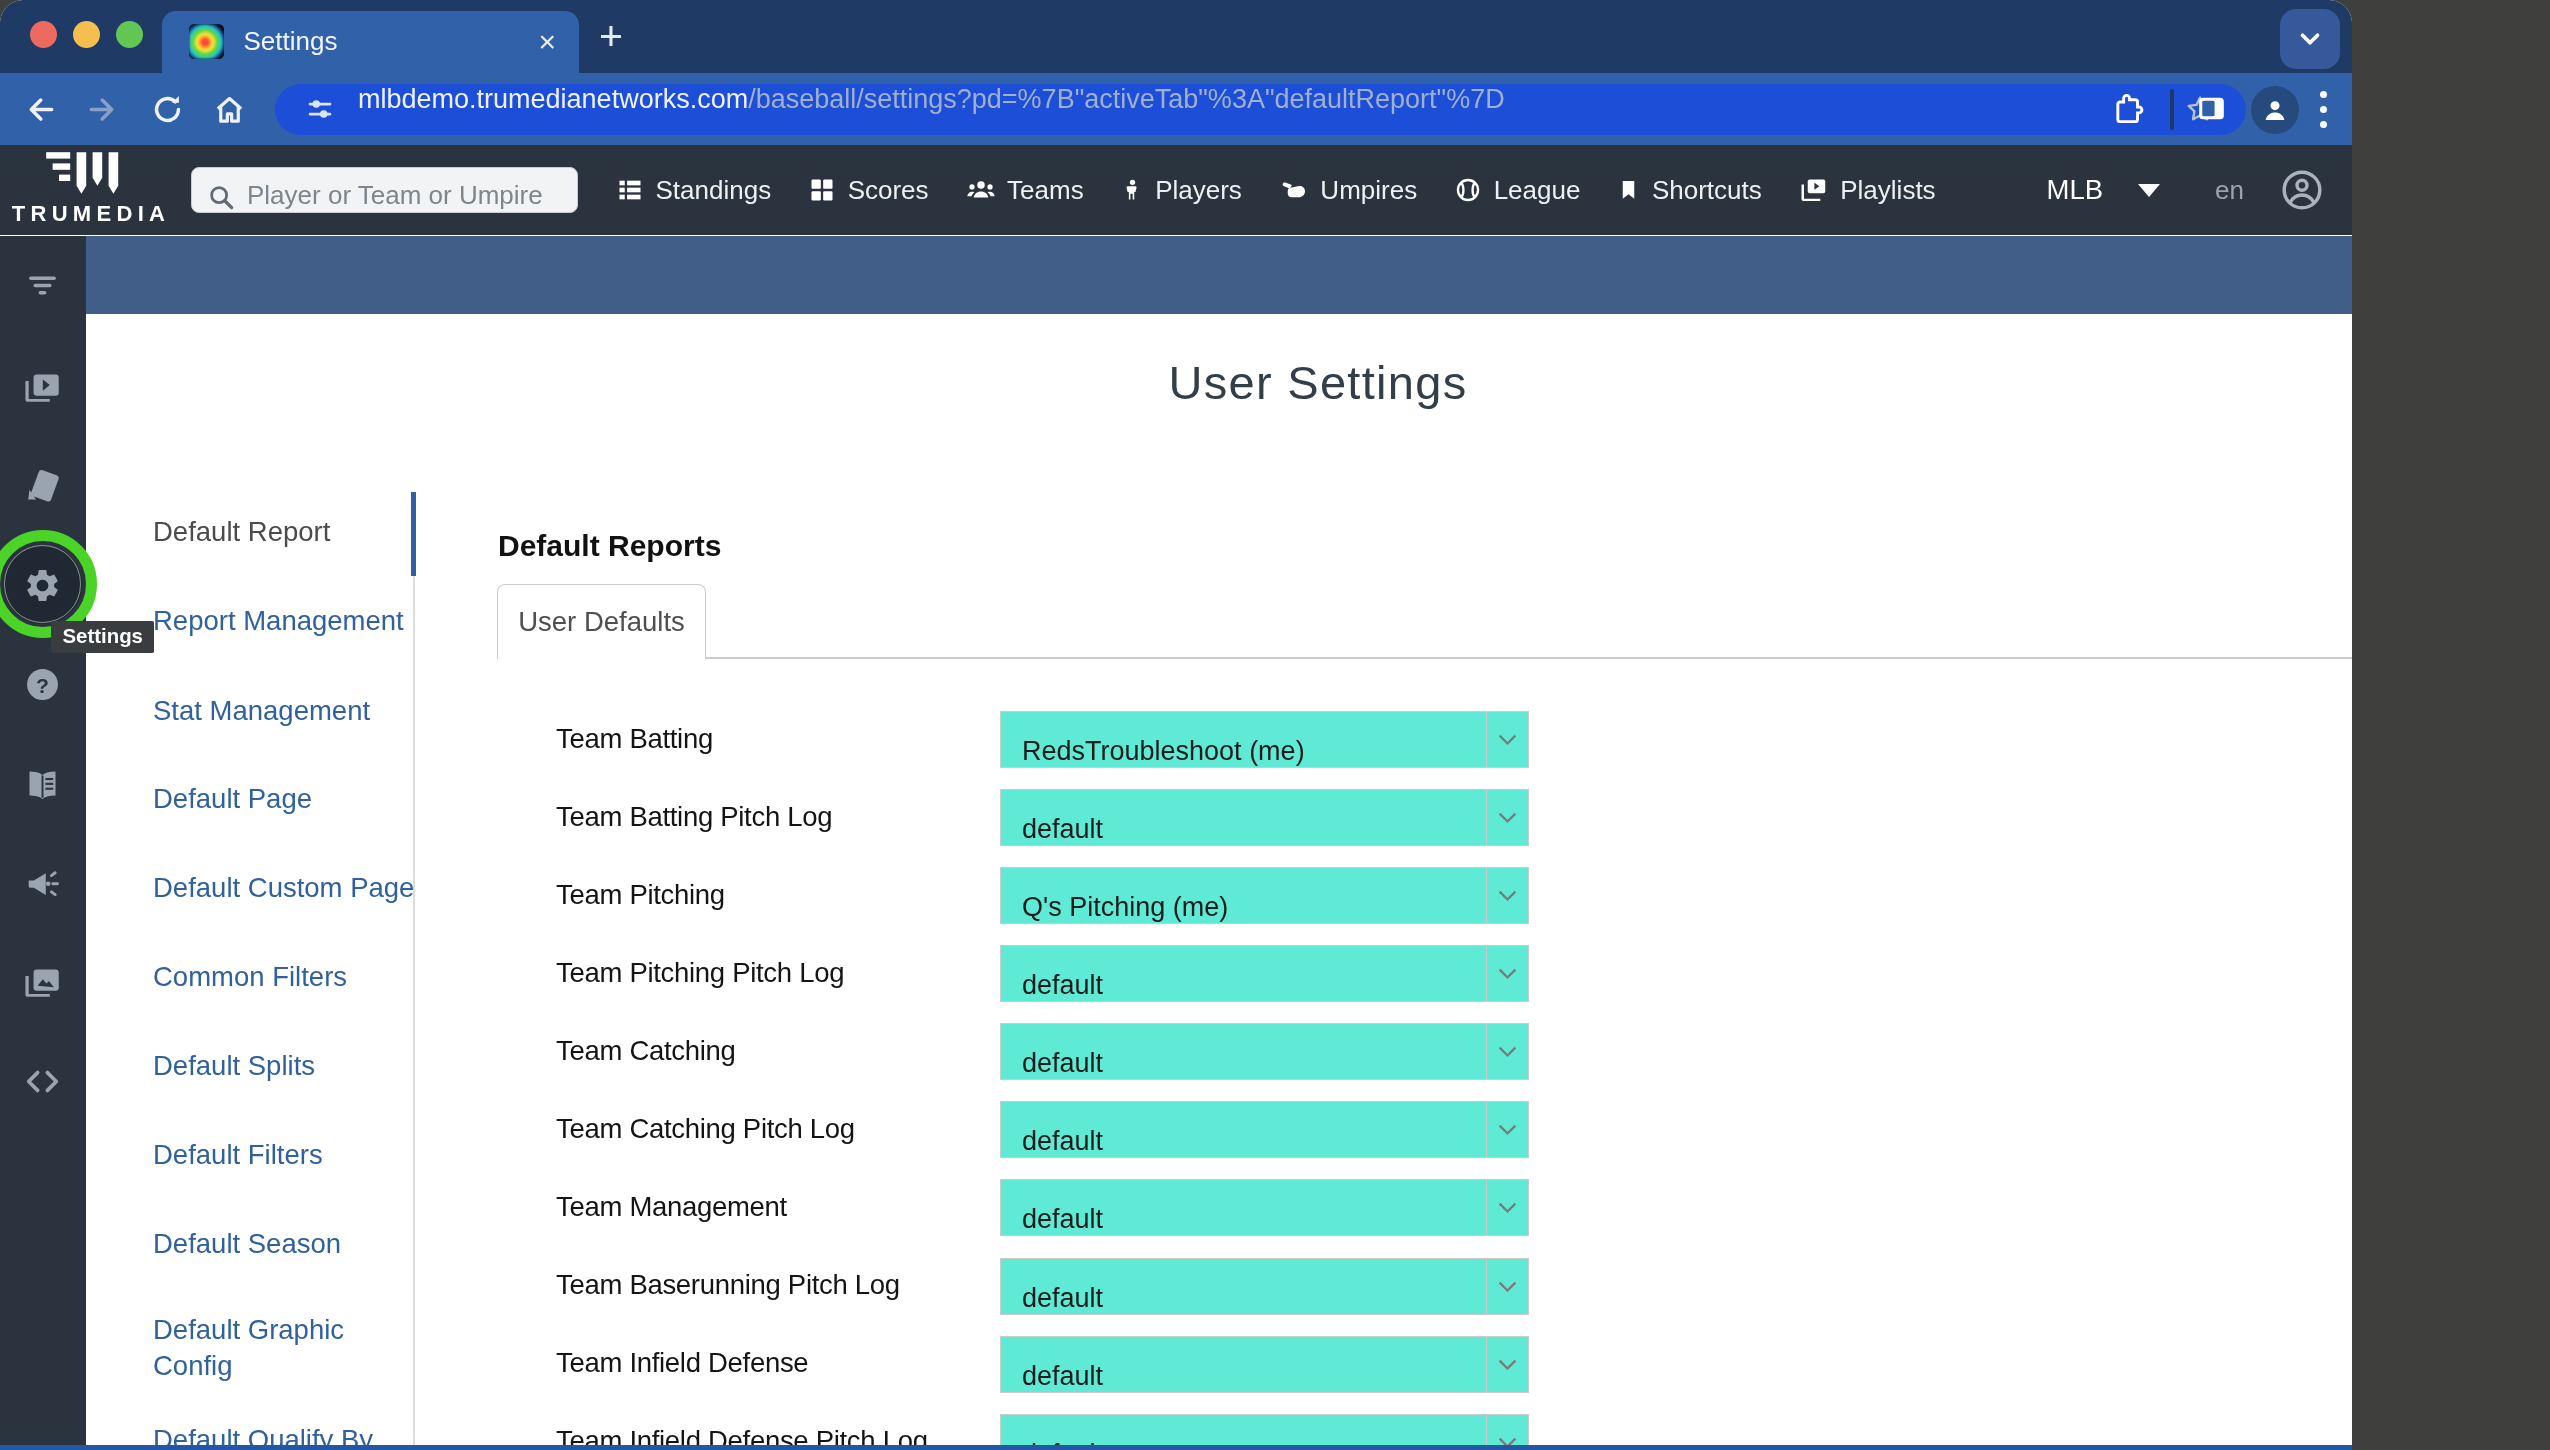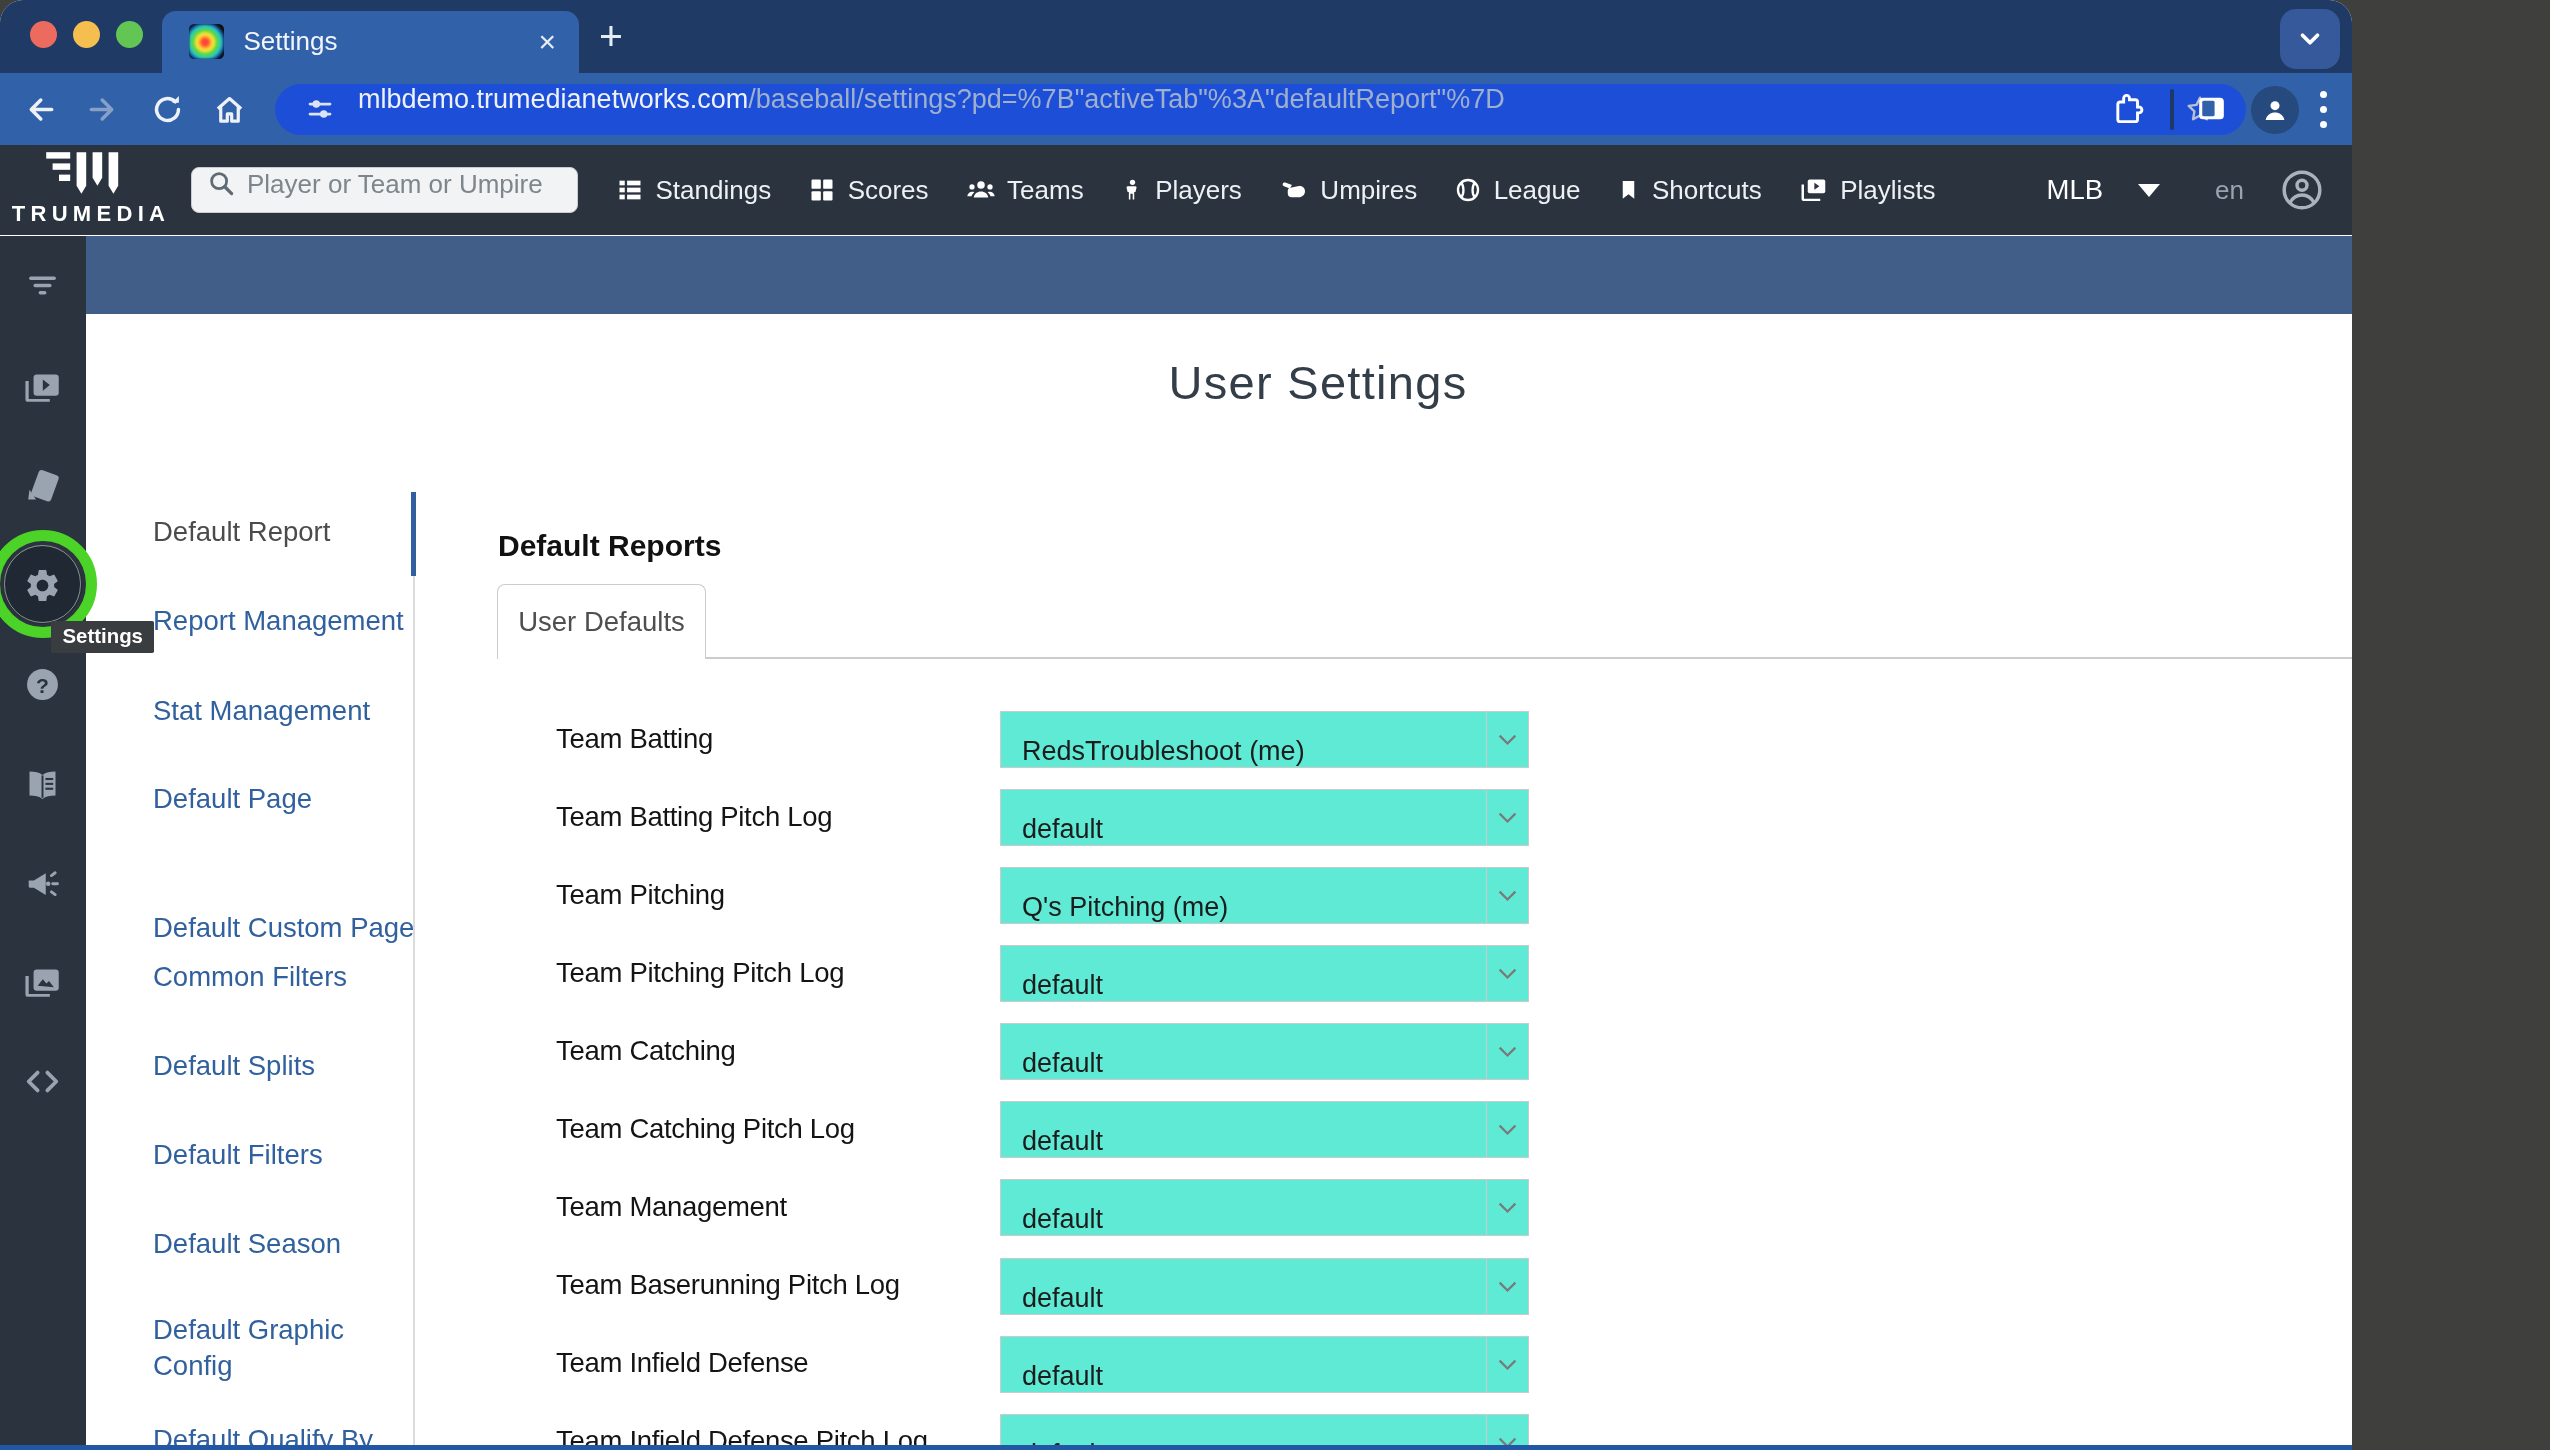--- a/index.html
+++ b/index.html
@@ -28,21 +28,21 @@
   .url-star{position:absolute;right:30px;top:9.8px;}
   .tool-right{position:absolute;top:0;right:0;height:73px;display:flex;align-items:center;}
   .tool-divider{width:3.5px;height:41px;background:#1c3a68;border-radius:1.8px;margin:0 19.5px;}
   .avatar-circle{width:48px;height:48px;border-radius:50%;background:#26497e;display:flex;align-items:center;justify-content:center;}
   .dots{display:flex;flex-direction:column;gap:8px;margin:0 25px 0 21px;}
   .dots i{width:7px;height:7px;border-radius:50%;background:#fff;display:block;}
   
   .appheader{position:absolute;left:0;top:145px;width:100%;height:90px;background:#2b333f;}
   .logo{position:absolute;left:7px;top:3.5px;width:168px;text-align:center;}
   .logo-name{color:#fff;font-size:22px;font-weight:bold;letter-spacing:5.3px;margin-top:1.8px;}
-  .searchbox{position:absolute;left:191px;top:22px;width:387px;height:46px;background:#f2f3f4;border:1.8px solid #c9cdd1;border-radius:8px;display:flex;align-items:flex-start;box-sizing:border-box;}
+  .searchbox{position:absolute;left:191px;top:22px;width:387px;height:46px;background:#f2f3f4;border:1.8px solid #c9cdd1;border-radius:8px;display:flex;align-items:flex-end;box-sizing:border-box;}
   .searchbox input{border:none;outline:none;background:transparent;font-size:26px;color:#333;width:301px;margin-left:9px;font-family:"Liberation Sans",sans-serif;}
   .searchbox input::placeholder{color:#7d858d;}
   .mainnav{position:absolute;left:616px;top:0;height:90px;display:flex;align-items:center;gap:37px;}
   .mainnav .nav-item{display:flex;align-items:center;gap:11.5px;color:#eef1f4;font-size:26px;white-space:nowrap;}
   .hdr-right{position:absolute;right:27px;top:0;height:90px;display:flex;align-items:center;}
   .league-label{color:#fff;font-size:27.5px;}
   .caret-down{width:0;height:0;border-left:11.5px solid transparent;border-right:11.5px solid transparent;border-top:13.3px solid #fff;margin-left:35px;}
   .lang-label{color:#9aa4b0;font-size:26px;margin-left:55px;}
   .account{margin-left:35px;display:flex;align-items:center;}
   
@@ -361,21 +361,21 @@
   <div class="tooltip">Settings</div>
 
   <div class="content">
     <div class="page-title">User Settings</div>
 
     <div class="settings-nav">
       <a href="#" class="selected" style="top:200px;">Default Report</a>
       <a href="#" style="top:289px;">Report Management</a>
       <a href="#" style="top:379px;">Stat Management</a>
       <a href="#" style="top:467px;">Default Page</a>
-      <a href="#" style="top:556px;margin-top:40px;">Default Custom Page</a>
+      <a href="#" style="top:556px;">Default Custom Page</a>
       <a href="#" style="top:645px;">Common Filters</a>
       <a href="#" style="top:734px;">Default Splits</a>
       <a href="#" style="top:823px;">Default Filters</a>
       <a href="#" style="top:912px;">Default Season</a>
       <a href="#" style="top:998px;width:195px;">Default Graphic Config</a>
       <a href="#" style="top:1108px;">Default Qualify By</a>
     </div>
     <div class="nav-divider"></div>
     <div class="nav-accent"></div>
 

